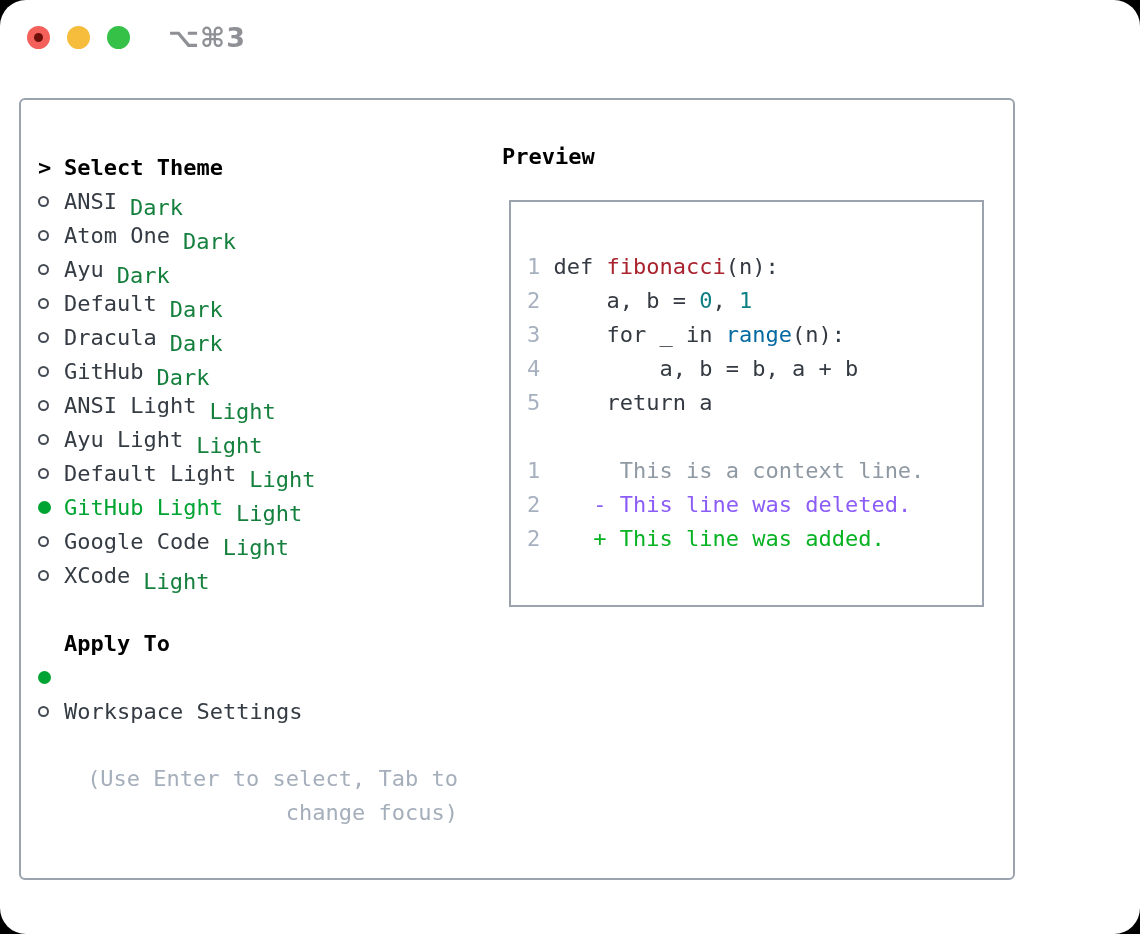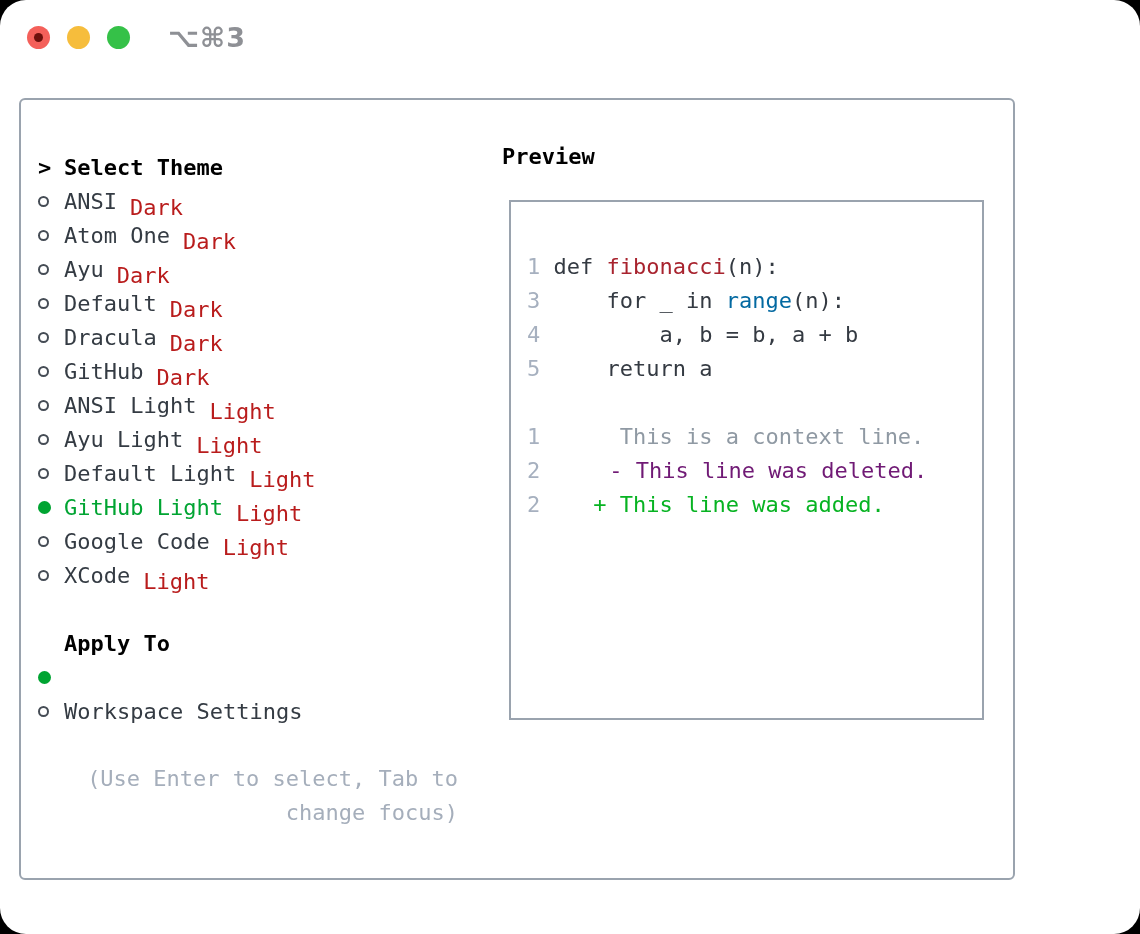--- a/index.html
+++ b/index.html
@@ -27,39 +27,39 @@
   
   .left-col{position:absolute;left:17px;top:50px;font-size:22px;}
   .row{height:34px;display:flex;align-items:center;white-space:pre;}
   .cell-bullet{width:26px;display:flex;align-items:center;}
   .ring{width:11px;height:11px;border-radius:50%;border:2px solid #454c55;box-sizing:border-box;}
   .bullet-on{width:13px;height:13px;border-radius:50%;background:#00a432;}
   .prompt{color:#000;font-weight:bold;}
   .hdr{color:#000;font-weight:bold;text-align:right;}
   .name{color:#343b43;}
   .name-selected{color:#00a432;}
-  .tag{color:#b91c1c;margin-left:13px;margin-top:13px;}
+  .tag{color:#15803d;margin-left:13px;margin-top:13px;}
   .spacer34{height:34px;}
   .hint{margin-top:34px;width:420px;line-height:34px;color:#a5aebb;text-align:right;}
   
   .preview-title{position:absolute;left:481px;top:40px;height:34px;line-height:34px;font-size:22px;font-weight:bold;color:#000;}
   .preview-box{
-    position:absolute;left:488px;top:100px;width:475px;height:520px;
+    position:absolute;left:488px;top:100px;width:475px;height:407px;
     box-sizing:border-box;border:2px solid #9aa3ae;background:#fff;
     padding:48px 0 0 16px;overflow:hidden;
   }
   .code-line{height:34px;line-height:34px;font-size:22px;white-space:pre;}
   .code-line span{white-space:pre;}
   .c-ln{color:#a6b0bf;}
   .c-plain{color:#343a42;}
   .c-func{color:#a8232e;}
   .c-num{color:#0e7f82;}
   .c-builtin{color:#0369a1;}
   .c-context{color:#8f99a3;}
-  .c-deleted{color:#701a75;margin-left:16px;}
+  .c-deleted{color:#8b5cf6;}
   .c-added{color:#07b322;text-align:center;}
 </style>
 </head>
 <body>
 
 <div class="window">
 
   <div class="titlebar">
     <span class="tl tl-red">
         <span class="dot"></span>
@@ -153,20 +153,21 @@
         <span class="name">Workspace Settings</span>
       </div>
 
       <div class="hint">(Use Enter to select, Tab to change focus)</div>
     </div>
 
     <div class="preview-title">Preview</div>
 
     <div class="preview-box">
       <div class="code-line"><span class="c-ln">1 </span><span class="c-plain">def </span><span class="c-func">fibonacci</span><span class="c-plain">(n):</span></div>
+      <div class="code-line"><span class="c-ln">2 </span><span class="c-plain">    a, b = </span><span class="c-num">0</span><span class="c-plain">, </span><span class="c-num">1</span></div>
       <div class="code-line"><span class="c-ln">3 </span><span class="c-plain">    for _ in </span><span class="c-builtin">range</span><span class="c-plain">(n):</span></div>
       <div class="code-line"><span class="c-ln">4 </span><span class="c-plain">        a, b = b, a + b</span></div>
       <div class="code-line"><span class="c-ln">5 </span><span class="c-plain">    return a</span></div>
       <div class="code-line"><span class="c-plain"> </span></div>
       <div class="code-line"><span class="c-ln">1 </span><span class="c-context">     This is a context line.</span></div>
       <div class="code-line"><span class="c-ln">2 </span><span class="c-plain">   </span><span class="c-deleted">- This line was deleted.</span></div>
       <div class="code-line"><span class="c-ln">2 </span><span class="c-plain">   </span><span class="c-added">+ This line was added.</span></div>
     </div>
 
   </div>

